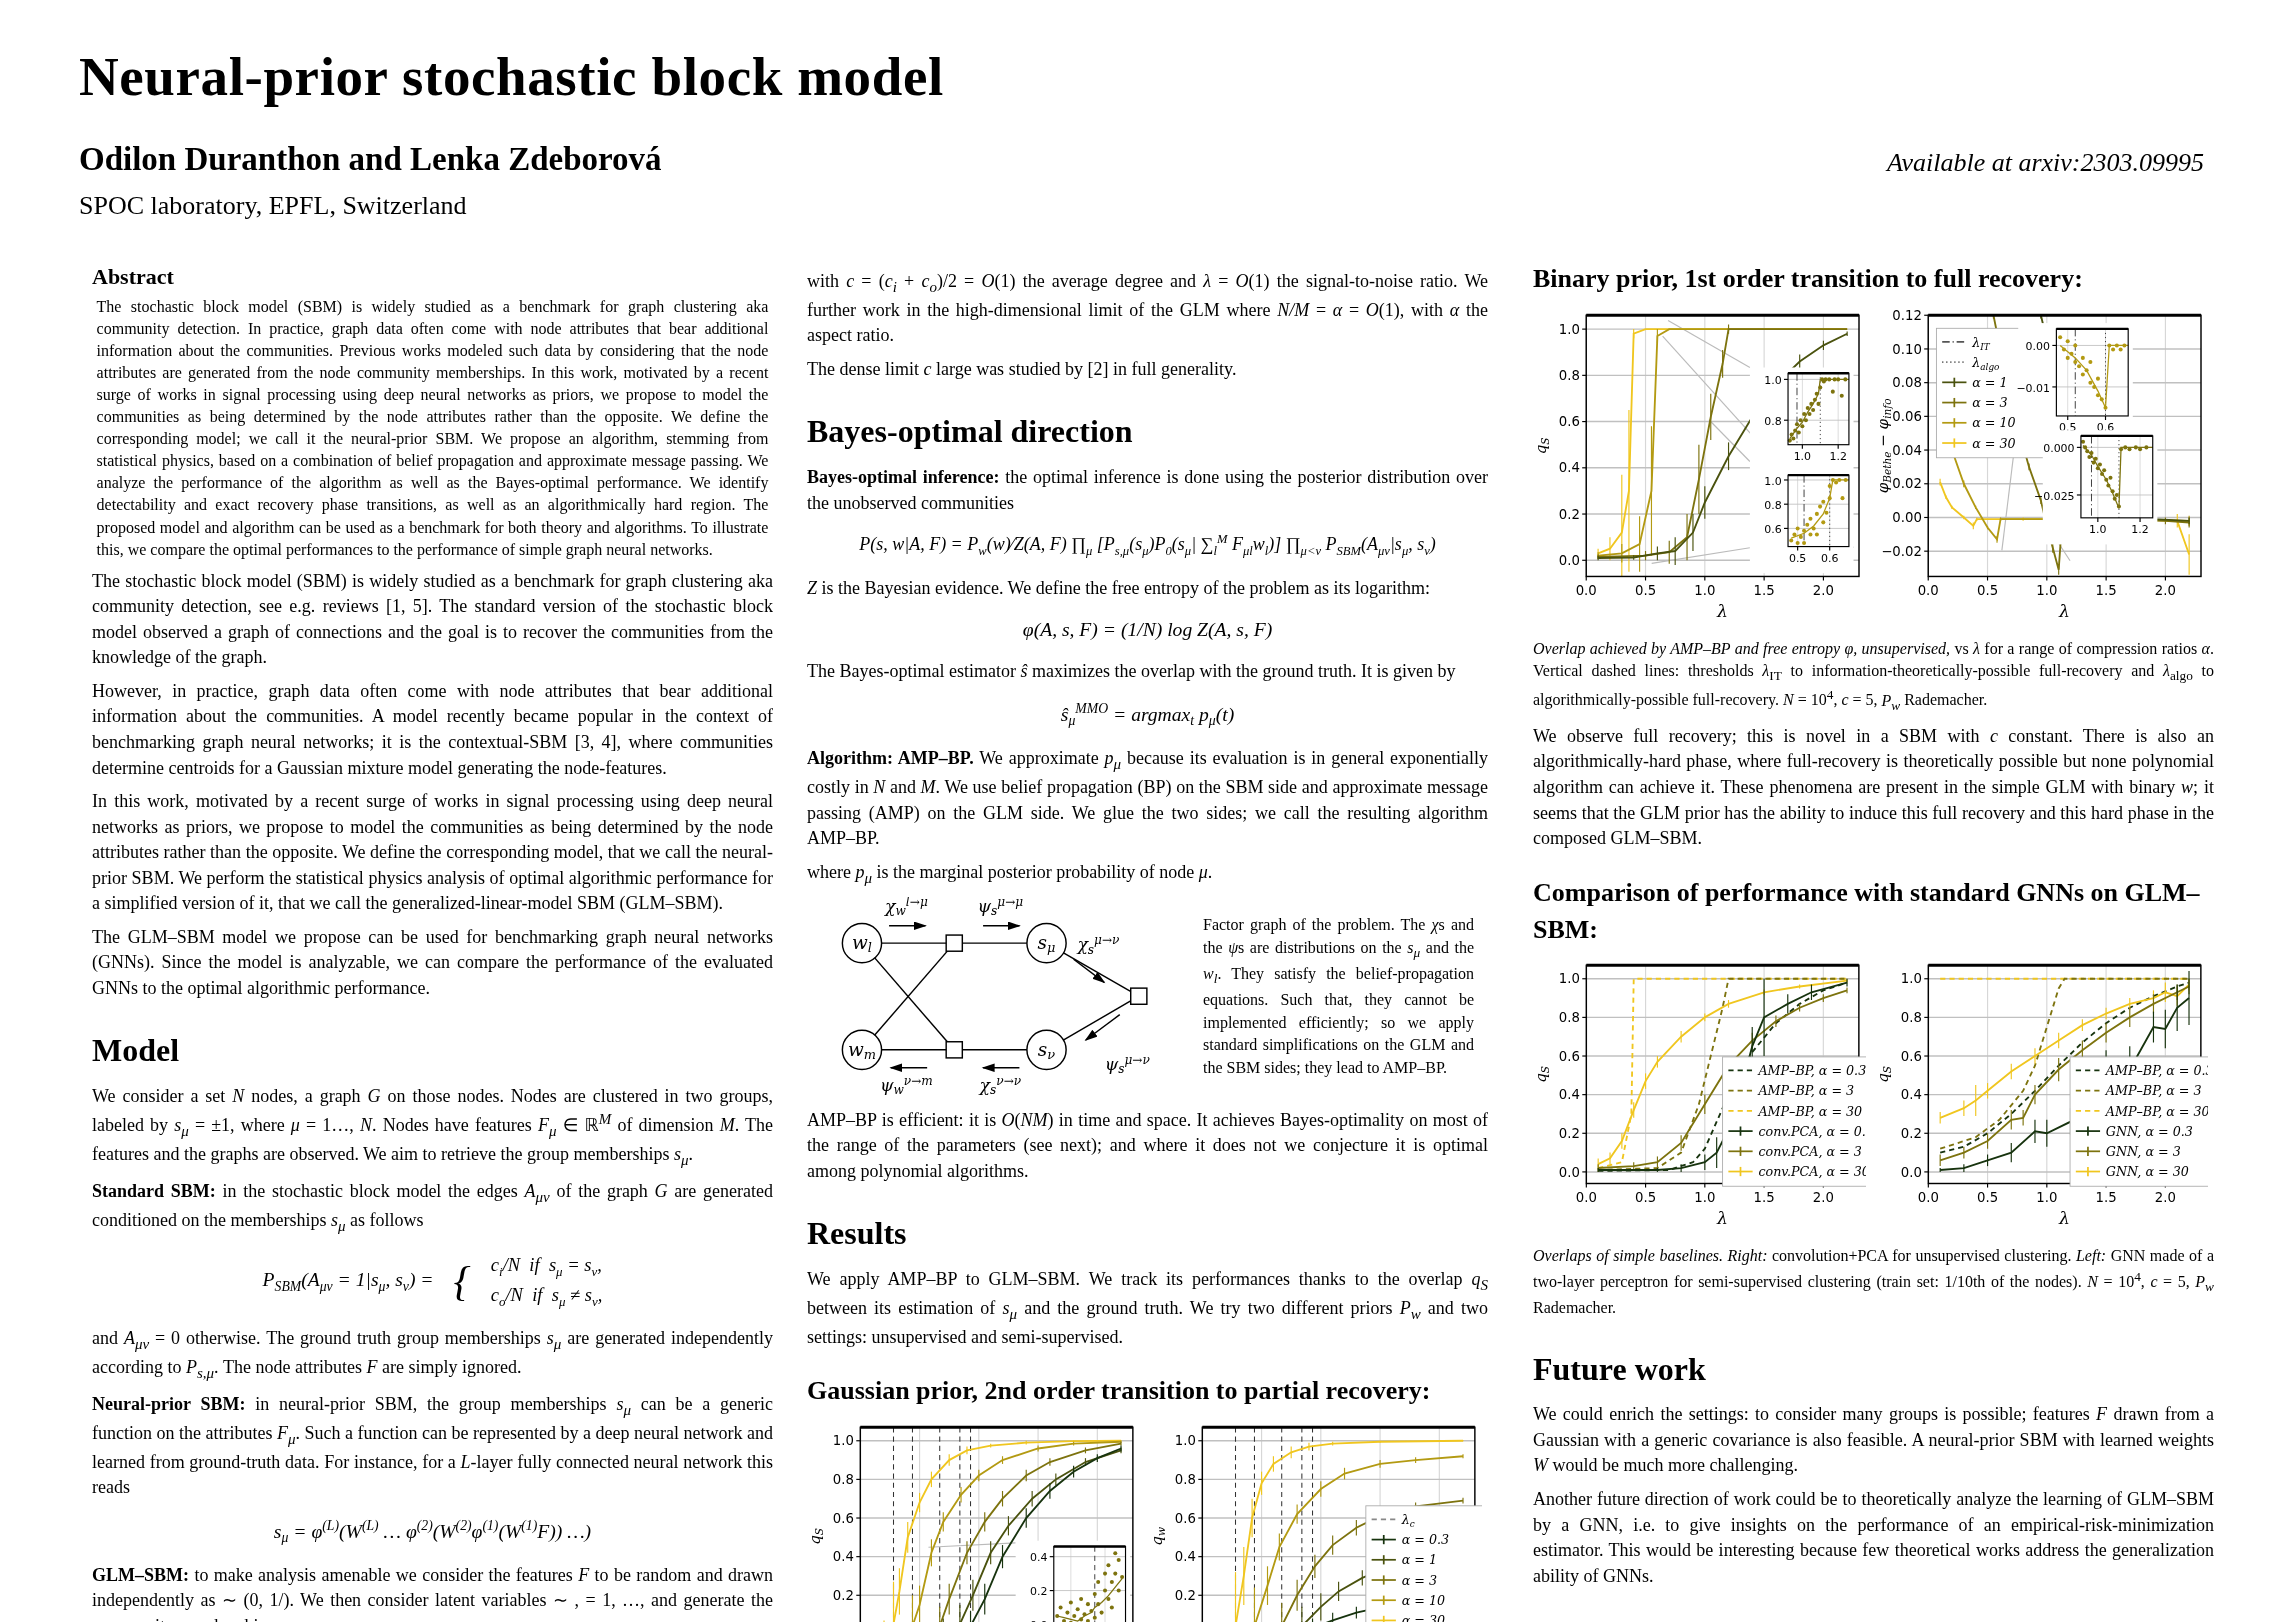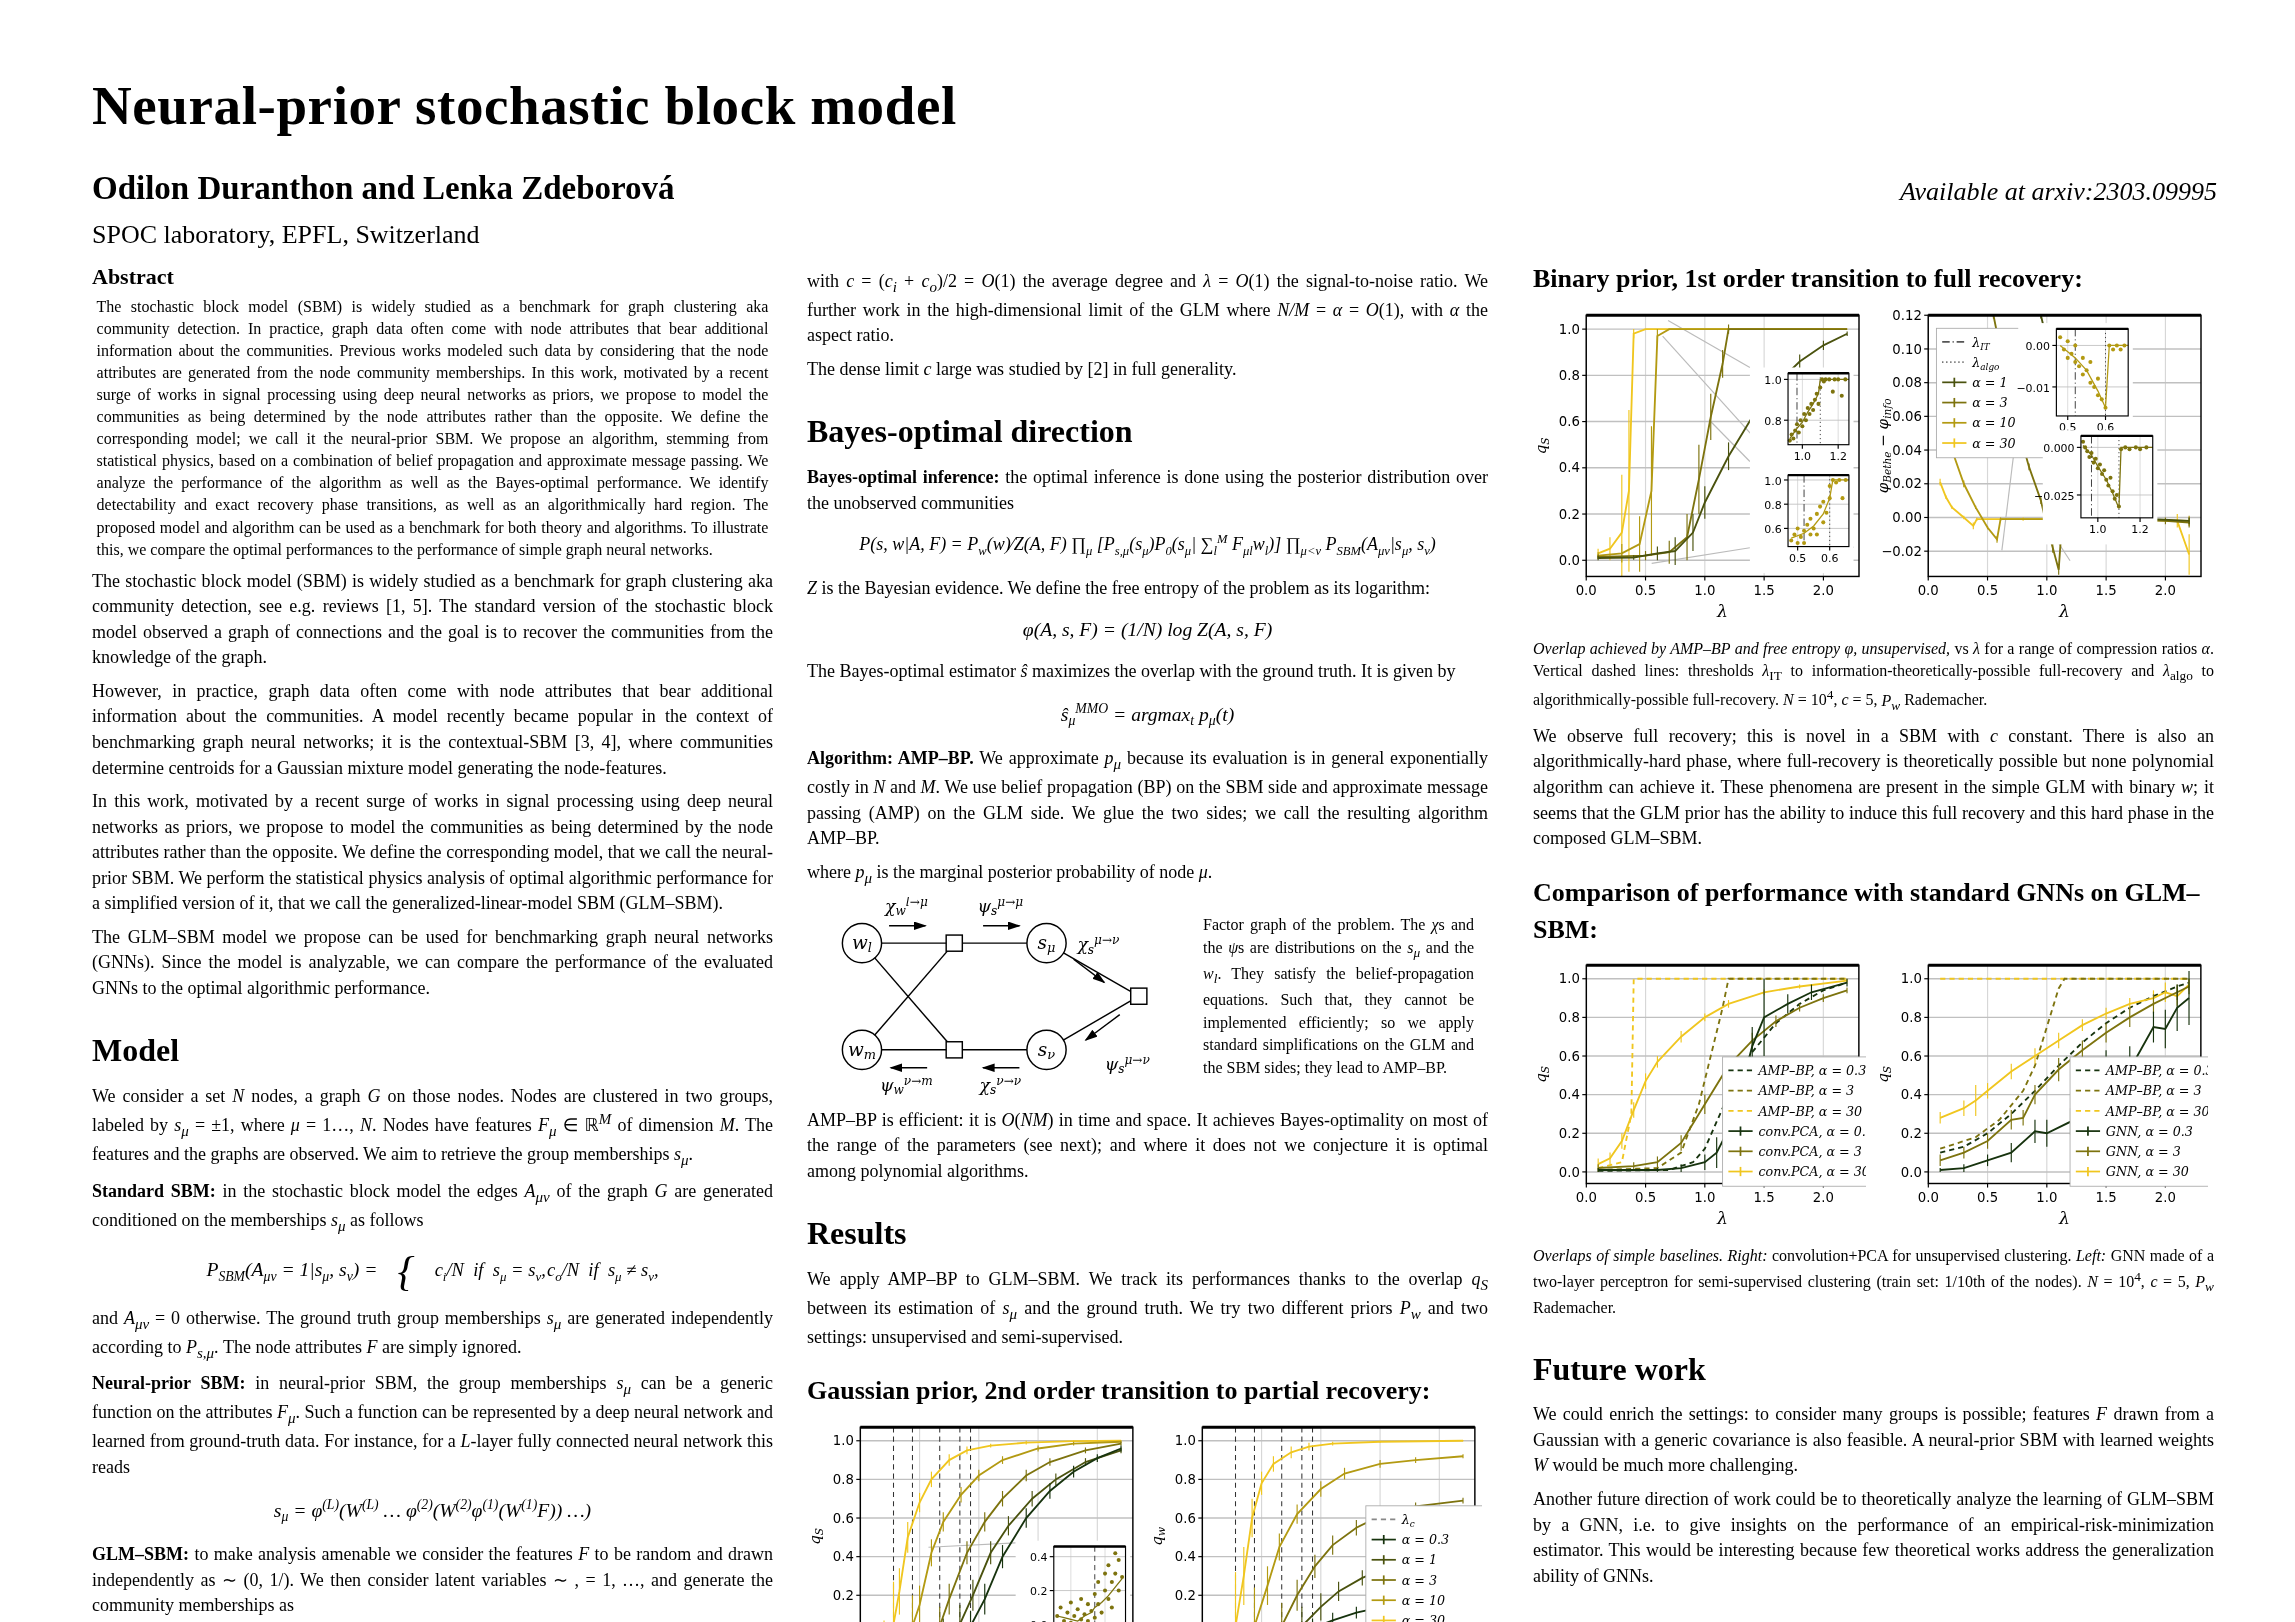--- a/index.html
+++ b/index.html
@@ -1,34 +1,34 @@
 <!DOCTYPE html>
 <html style="font-size:9.2px"><head>
 <meta charset="utf-8">
 <style>
   html,body{margin:0;padding:0;background:#ffffff;width:2295px;height:1622px;overflow:hidden;
     font-family:"Liberation Serif", serif;color:#000;}
-  .hdr{position:absolute;left:92px;top:45px;width:2125px;margin-top:29px;}
+  .hdr{position:absolute;left:79px;top:45px;width:2125px;}
   .title{font-size:55px;font-weight:bold;letter-spacing:0.6px;}
   .authors{font-size:33px;font-weight:bold;margin-top:33px;}
   .avail{position:absolute;right:0;top:103px;font-size:26px;font-style:italic;}
   .affil{font-size:26px;margin-top:12.7px;}
   .col{position:absolute;top:261px;width:681px;font-size:18px;line-height:1.42;text-align:justify;}
   #col1{left:92px;} #col2{left:807px;} #col3{left:1533px;}
   .abs-title{font-weight:bold;font-size:22px;margin-bottom:3.5px;}
   .abstract{font-size:16px;line-height:1.38;padding:0 4.6px;}
   h2{font-size:32px;margin:26.6px 0 10.4px 0;font-weight:bold;text-align:left;}
   h3{font-size:26px;margin:23px 0 8px 0;font-weight:bold;text-align:left;}
   p{margin:8px 0;}
   .runin{font-weight:bold;}
   .eq{text-align:center;font-style:italic;font-size:19.6px;margin:15px 0;}
   .eq sub,.eq sup{font-size:70%;}
   .cases{display:flex;align-items:center;justify-content:center;gap:20px;}
   .brace{font-size:43px;font-weight:400;line-height:0.9;}
-  .case-col{display:flex;flex-direction:row;text-align:left;font-style:italic;font-size:18.5px;gap:1.2px;}
+  .case-col{display:flex;flex-direction:column;text-align:left;font-style:italic;font-size:18.5px;gap:1.2px;}
   .caption{font-size:16px;line-height:1.42;margin-top:12.7px;}
   .caption .lead{font-style:italic;font-family:Liberation Serif, serif;}
   .charts{display:flex;gap:9.2px;margin-top:5.8px;}
   .fgrow{display:flex;gap:15px;align-items:flex-start;margin:4.6px 0;}
   .fgcap{width:271px;font-size:16px;line-height:1.42;text-align:justify;margin-top:17.3px;}
   svg{display:block;}
 </style>
 </head>
 <body>
 

